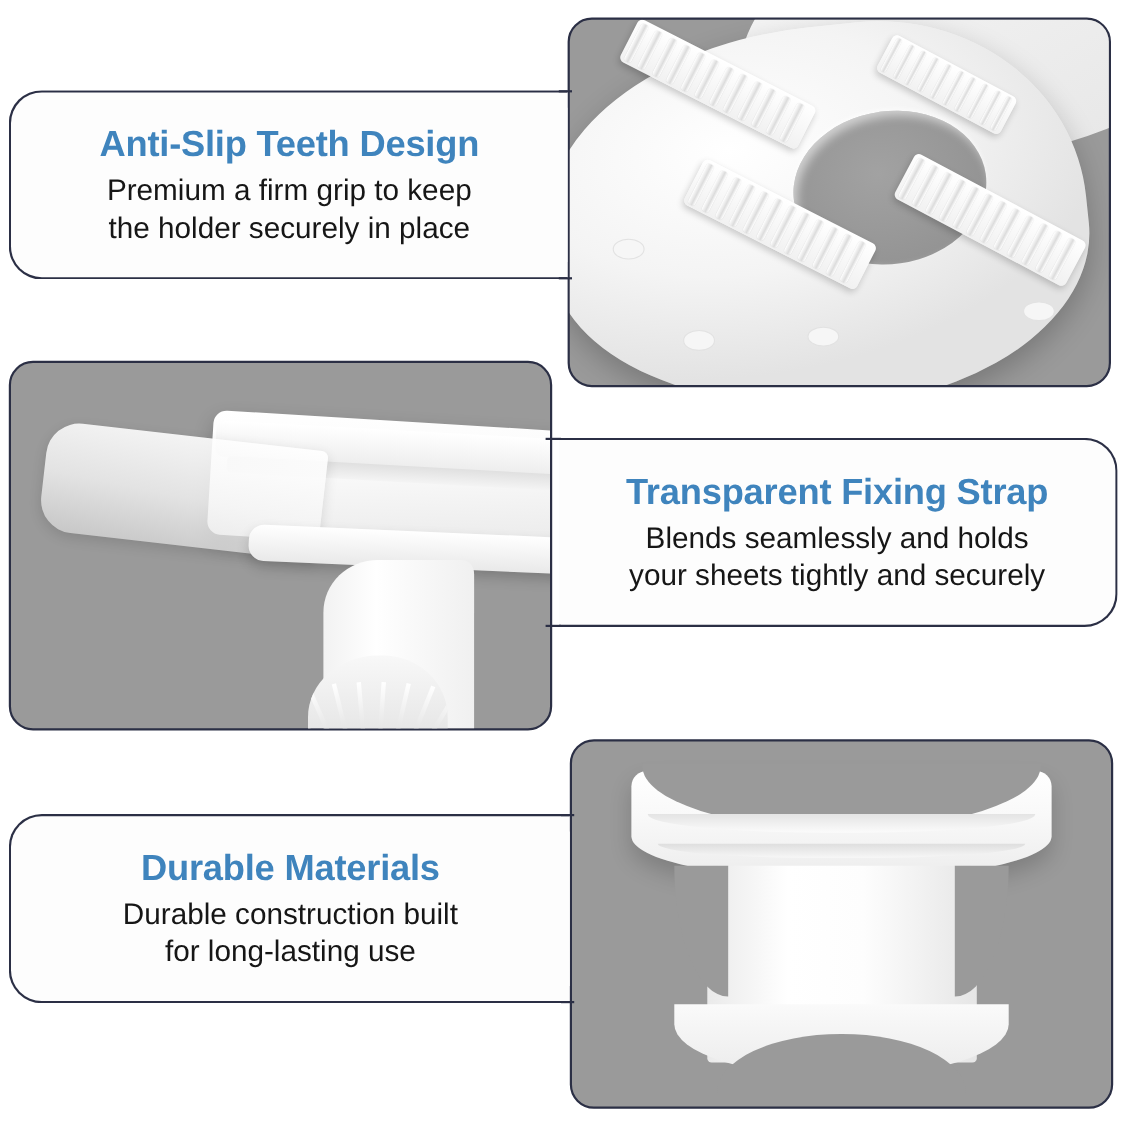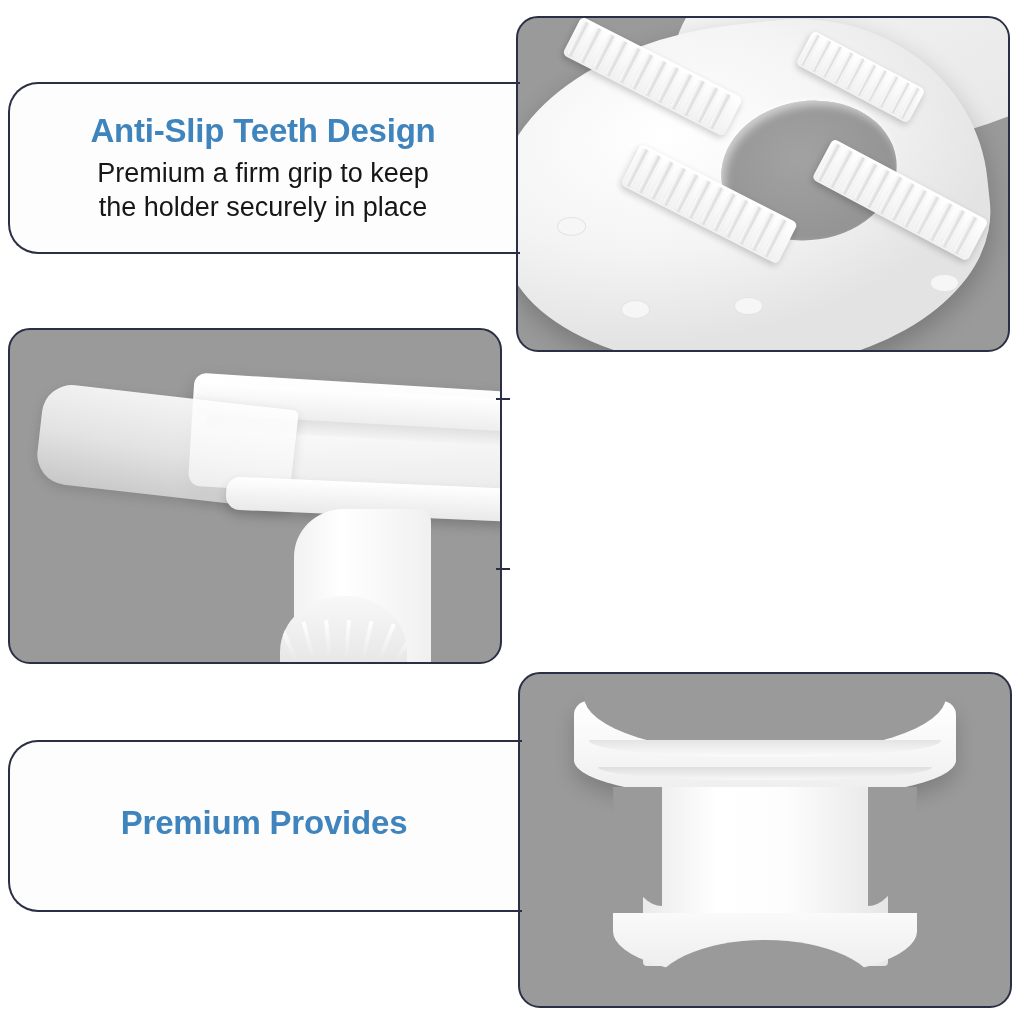--- a/index.html
+++ b/index.html
@@ -351,36 +351,43 @@
         <i style="left:28%;transform:rotate(-14deg)"></i>
         <i style="left:39%;transform:rotate(-5deg)"></i>
         <i style="left:50%;transform:rotate(4deg)"></i>
         <i style="left:61%;transform:rotate(13deg)"></i>
         <i style="left:72%;transform:rotate(22deg)"></i>
         <i style="left:83%;transform:rotate(31deg)"></i>
       </div>
     </div>
   </div>
 
+  <div class="card open-left" style="left:508px;top:398px;width:508px;height:172px;">
+    <div class="card-title">Transparent Fixing Strap</div>
+    <div class="card-body">Blends seamlessly and holds
+your sheets tightly and securely</div>
+  </div>
   <div class="rail" style="left:496px;top:398px;width:14px;"></div>
   <div class="rail" style="left:496px;top:568px;width:14px;"></div>
 
   <div class="photo" style="left:518px;top:672px;width:494px;height:336px;">
     <div class="scene">
       <div class="p3-top"></div>
       <div class="p3-topcurve"></div>
       <div class="p3-ridge"></div>
       <div class="p3-ridge2"></div>
       <div class="p3-col"></div>
       <div class="p3-shoulderL"></div>
       <div class="p3-shoulderR"></div>
       <div class="p3-foot"></div>
       <div class="p3-footcut"></div>
     </div>
   </div>
 
   <div class="card open-right" style="left:8px;top:740px;width:510px;height:172px;">
-    <div class="card-title">Premium Provides</div>
+    <div class="card-title">Durable Materials</div>
+    <div class="card-body">Durable construction built
+for long-lasting use</div>
   </div>
   <div class="rail" style="left:510px;top:740px;width:12px;"></div>
   <div class="rail" style="left:510px;top:910px;width:12px;"></div>
 
 </div>
 
 </body></html>

